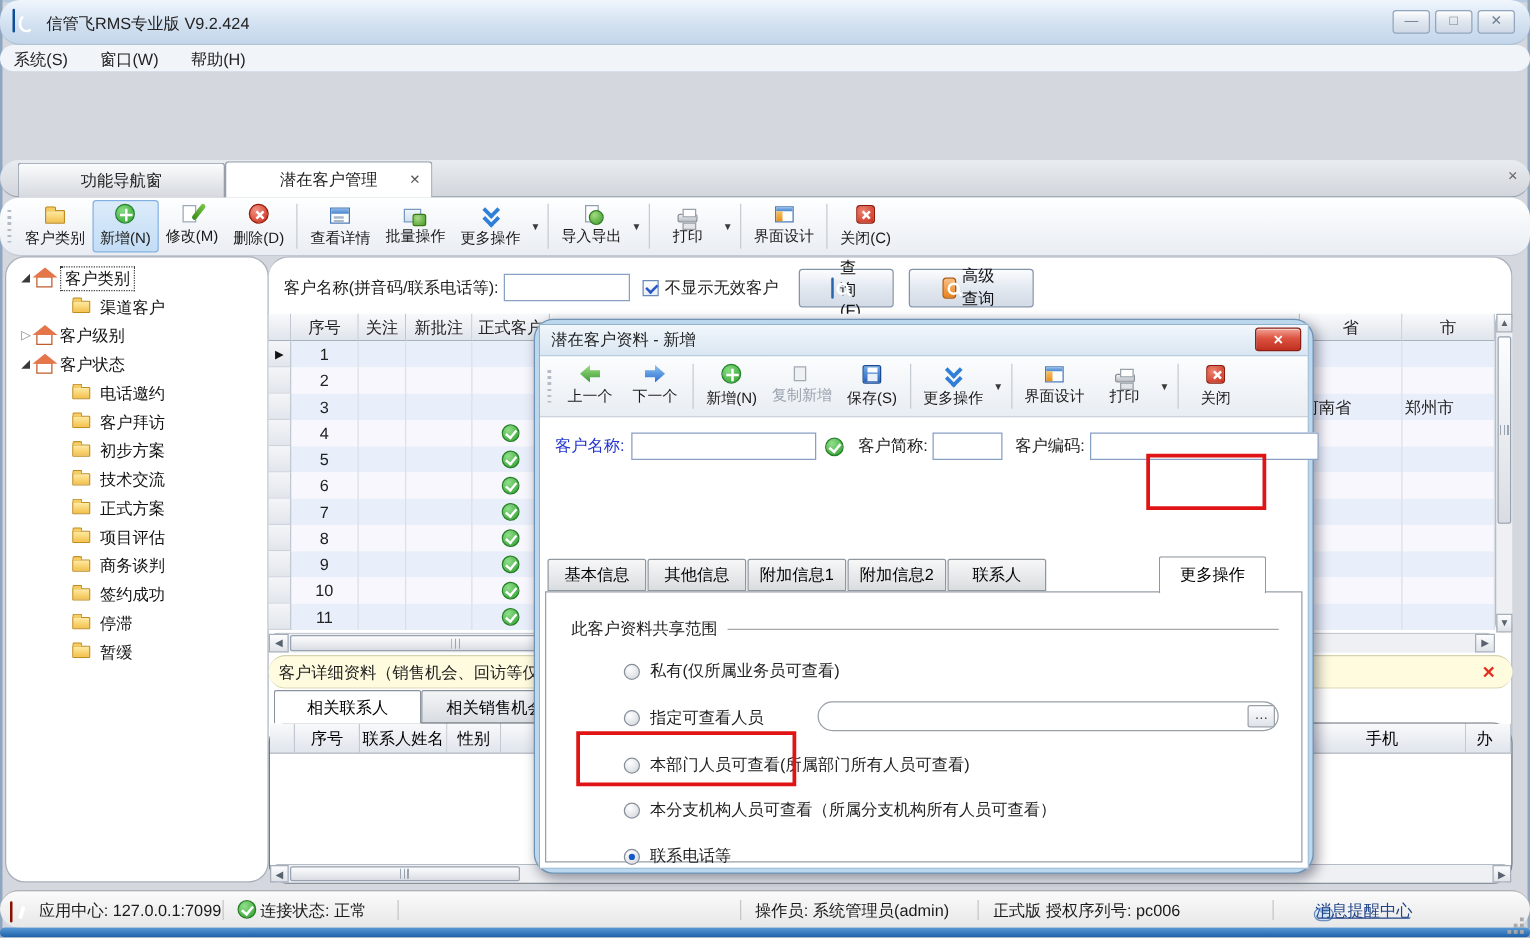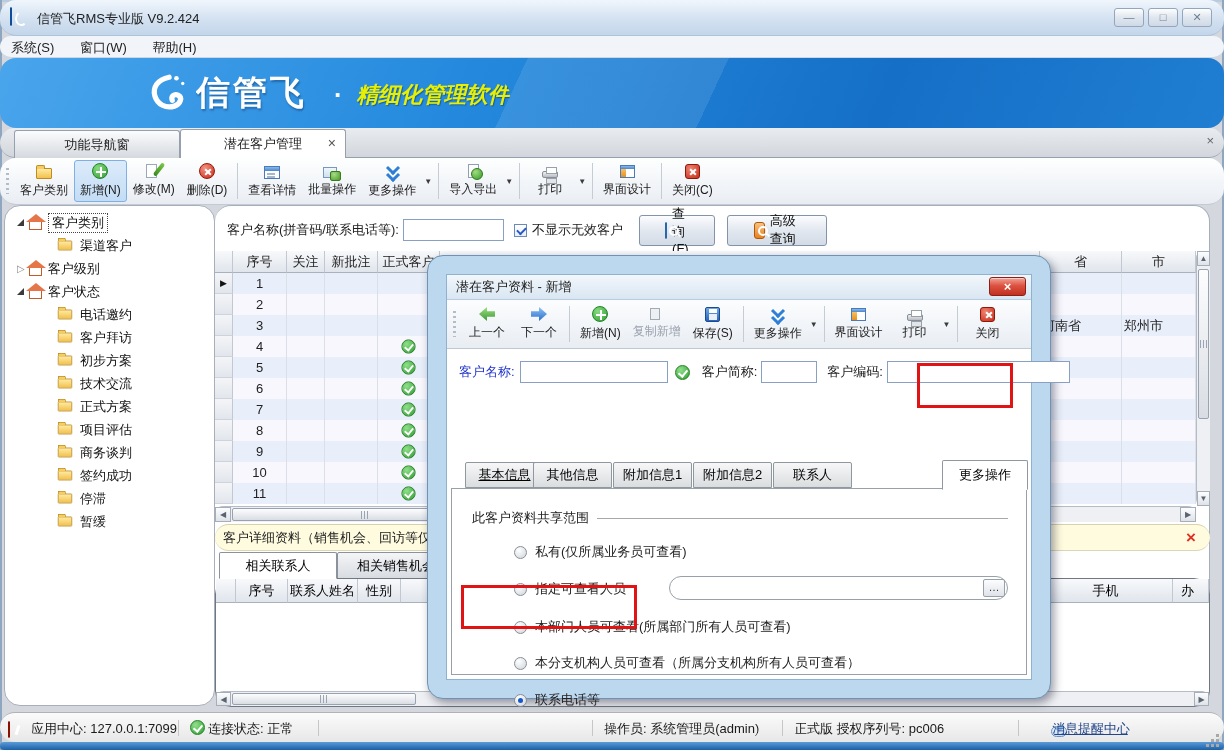--- a/index.html
+++ b/index.html
@@ -131,21 +131,21 @@
   #yellowbar{background:#fffbdf;border-top:1px solid #d6d2ae;border-bottom:1px solid #dbd7b4;font-size:13px;color:#222;}
   .redx{color:#e03020;font-weight:bold;font-size:17px;line-height:1;}
   .dtab{position:absolute;height:27px;width:118px;text-align:center;line-height:26px;font-size:13px;border:1px solid #8a929c;border-radius:2px 2px 0 0;}
   .dtab.active{background:#fff;border-bottom:1px solid #fff;z-index:2;}
   .dtab.inactive{background:linear-gradient(#f4f5f7,#d8dce1);}
   #contacts{border:1px solid #6f7780;background:#fff;}
   .kc{height:24px;background:linear-gradient(#f8f9fb,#e0e5ec);border-right:1px solid #c2c8d2;border-bottom:1px solid #a9b1bb;font-size:13px;text-align:center;line-height:23px;overflow:hidden;white-space:nowrap;}
   .k20{width:20px;} .k52{width:52px;} .k70{width:70px;} .k43{width:43px;} .kfill{flex:1;} .k134{width:134px;} .k36{width:36px;}
 
   
-  #dialog{left:427px;top:255px;width:624px;height:444px;z-index:50;border:1px solid #6f93b4;background:#bcd8ee;box-shadow:3px 4px 10px rgba(0,0,30,.4);padding:18px;}
+  #dialog{left:427px;top:255px;width:624px;height:444px;z-index:50;border:1px solid #6f93b4;background:#bcd8ee;box-shadow:3px 4px 10px rgba(0,0,30,.4);padding:3px;}
   #dlg-inner{position:relative;width:100%;height:100%;background:#fff;border:1px solid #8fb2cf;display:flex;flex-direction:column;}
   #dlg-title{height:25px;background:linear-gradient(#f2f7fb,#d9e6f2);border-bottom:1px solid #b8cde0;font-size:13px;color:#222;display:flex;align-items:center;padding-left:9px;position:relative;}
   #dlg-close{position:absolute;right:5px;top:2px;width:37px;height:19px;border:1px solid #8a2018;border-radius:3px;background:linear-gradient(#f2a396,#dd5240 45%,#c03020);color:#fff;font-size:13px;font-weight:bold;text-align:center;line-height:17px;box-shadow:inset 0 1px 0 rgba(255,255,255,.5);}
   #dlg-toolbar{height:49px;background:linear-gradient(#fcfdfe,#e8edf3);border-bottom:1px solid #c0c8d2;display:flex;align-items:center;}
   #dlg-body{flex:1;background:#fff;position:relative;}
   .flabel{font-size:13px;color:#222;white-space:nowrap;}
   .flabel.req{color:#2335cc;}
   .dlg-tab{position:absolute;height:26px;width:79px;top:0;text-align:center;line-height:24px;font-size:13px;border:1px solid #8f979f;border-radius:2px 2px 0 0;background:linear-gradient(#f7f7f8,#dadddf);}
   .dlg-tab.active{height:30px;top:-2px;background:#fff;border-bottom:1px solid #fff;z-index:3;line-height:28px;}
   #dlg-content{position:absolute;left:4px;right:4px;top:139px;bottom:4px;border:1px solid #98a0aa;background:#fff;}
@@ -177,58 +177,20 @@
     <span class="abs wbtn" style="right:46px;top:8px;">□</span>
     <span class="abs wbtn" style="right:12px;top:8px;">✕</span>
   </div>
 
   <div class="abs" id="menubar">
     <span class="menuitem">系统(S)</span>
     <span class="menuitem">窗口(W)</span>
     <span class="menuitem">帮助(H)</span>
   </div>
 
-  <div class="abs" id="banner">
-    <span class="abs" style="left:146px;top:14px;">
-      <svg width="42" height="42" viewBox="0 0 40 40">
-          <path d="M22 5 C11 7 6 15 8.5 23 C11 31 19 35 27 32.5 C33 30.5 35 24 30.5 22 C27 20.5 23.5 23 25 27" fill="none" stroke="#ffffff" stroke-width="5" stroke-linecap="round"></path>
-          <circle cx="29" cy="6" r="2.2" fill="#ffffff"></circle>
-          <circle cx="35" cy="11" r="1.6" fill="#ffffff"></circle>
-        </svg>
-    </span>
-    <span class="abs brandtxt nowrap" style="left:196px;top:12px;">信管飞</span>
-    <span class="abs branddot" style="left:334px;top:22px;">·</span>
-    <span class="abs tagline nowrap" style="left:356px;top:22px;">精细化管理软件</span>
-    <div class="abs" id="banner-actions">
-      <div class="bact">
-        
-        
-      </div>
-      <div class="bact">
-        
-        
-      </div>
-      <div class="bact">
-        
-        
-      </div>
-      <div class="bact">
-        
-        
-      </div>
-      <div class="bact">
-        
-        
-      </div>
-      <div class="bact">
-        
-        
-      </div>
-    </div>
-  </div>
 
   <div class="abs" id="tabstrip">
     <div class="doc-tab" style="left:14px;"><span>功能导航窗</span></div>
     <div class="doc-tab active" style="left:180px;">
       <span>潜在客户管理</span>
       <span class="tabx">×</span>
     </div>
     <span class="abs" style="right:10px;top:5px;color:#666;font-size:13px;">×</span>
   </div>
 
@@ -604,21 +566,21 @@
           <span class="flabel req">客户名称:</span>
           <input class="field-in" style="width: 148px; margin-left: 5px;" value="">
           <span class="i-check" style="margin-left:7px;flex:none;"></span>
           <span class="flabel" style="margin-left:12px;">客户简称:</span>
           <input class="field-in" style="width: 56px; margin-left: 4px;" value="">
           <span class="flabel" style="margin-left:10px;">客户编码:</span>
           <input class="field-in" style="width: 185px; margin-left: 4px;" value="">
         </div>
 
         <div class="abs" style="left:0;top:113px;right:0;height:28px;">
-          <div class="dlg-tab" style="left:18px;text-decoration:underline;"><span>基本信息</span></div>
+          <div class="dlg-tab" style="left:6px;"><span>基本信息</span></div>
           <div class="dlg-tab" style="left:86px;"><span>其他信息</span></div>
           <div class="dlg-tab" style="left:166px;"><span>附加信息1</span></div>
           <div class="dlg-tab" style="left:246px;"><span>附加信息2</span></div>
           <div class="dlg-tab" style="left:326px;"><span>联系人</span></div>
           <div class="dlg-tab active" style="left:495px;width:86px;"><span>更多操作</span></div>
         </div>
 
         <div id="dlg-content">
           <div class="legendrow">
             <span>此客户资料共享范围</span>

